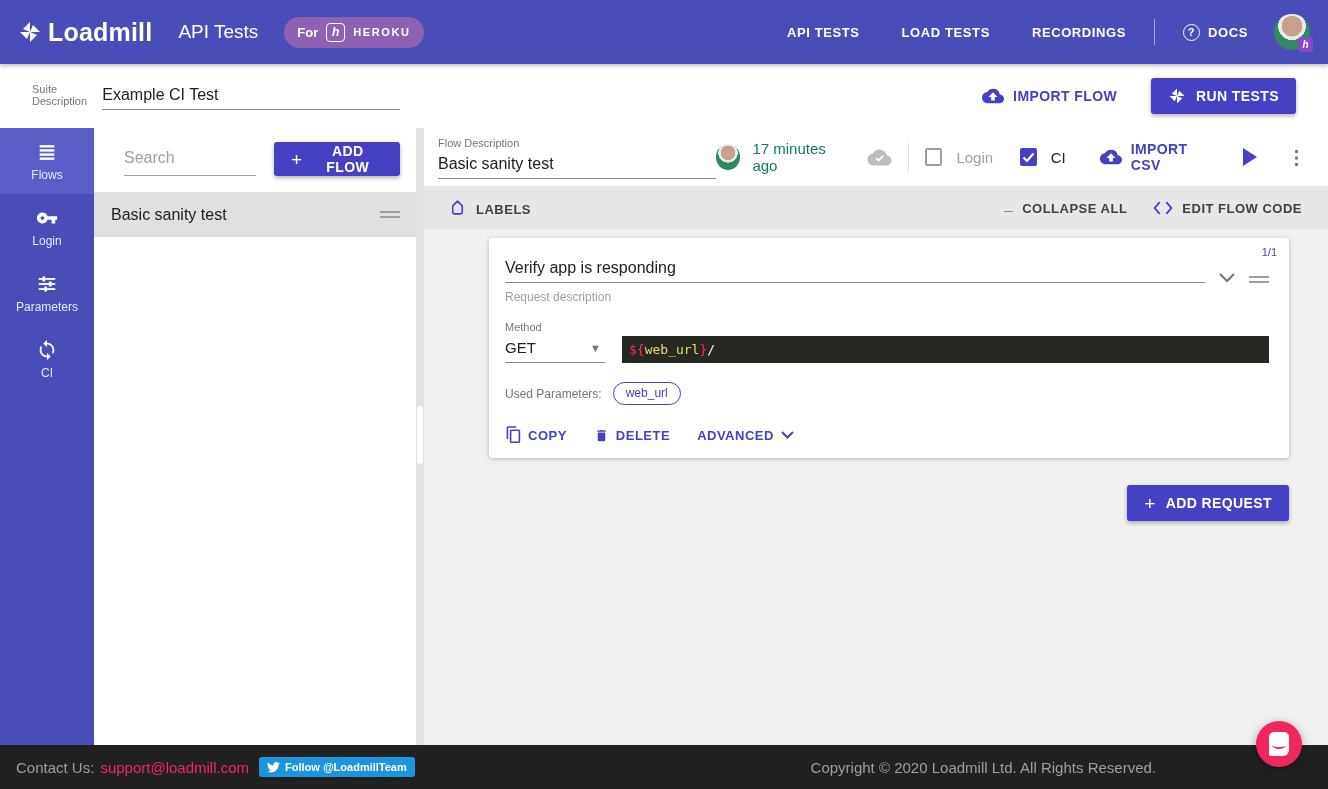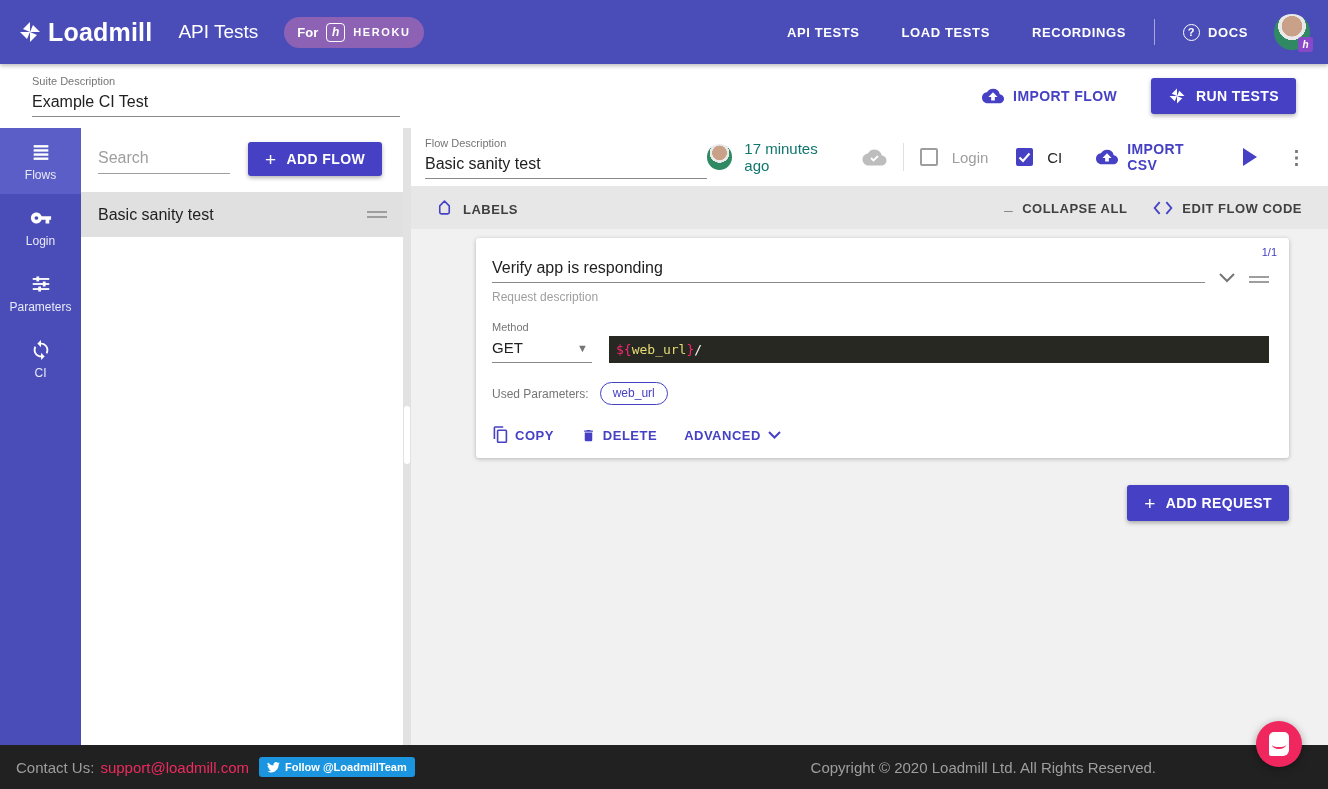--- a/index.html
+++ b/index.html
@@ -28,44 +28,44 @@
               display:flex; align-items:center; justify-content:center; font-size:11px; font-weight:bold; }
   .avatar-top { width:36px; height:36px; border-radius:50%; position:relative; cursor:pointer;
                 background:radial-gradient(circle at 50% 34%, #c9a188 0 34%, #e9e9e9 35% 46%, #2f8a63 47% 100%); }
   .avatar-mini-badge { position:absolute; right:-3px; bottom:-2px; width:15px; height:15px; background:#8948c8;
                        border-radius:3px; color:#fff; font-size:10px; font-weight:bold; font-style:italic;
                        display:flex; align-items:center; justify-content:center; }
 
   
   .suitebar { height:64px; background:#fff; display:flex; align-items:center; padding:0 20px 0 32px; position:relative; z-index:10; }
   .field-label { font-size:11px; color:#757575; }
-  .suite-field { width:368px; display:flex; flex-direction:column; gap:3px; }
+  .suite-field { width:368px; display:flex; flex-direction:row; gap:3px; }
   .line-input { border:none; border-bottom:1px solid #8a8a8a; background:transparent; font-size:16px;
                 color:#212121; padding:3px 0 5px 0; outline:none; width:100%; font-family:"Liberation Sans",sans-serif;}
   .suitebar-spacer { flex:1; }
   .txt-btn { display:flex; align-items:center; gap:9px; color:#4540c4; font-size:14px; font-weight:bold;
              letter-spacing:.4px; cursor:pointer; }
   .primary-btn { background:#4540c4; color:#fff; border:none; border-radius:3px; height:36px;
                  display:flex; align-items:center; gap:10px; padding:0 17px; font-size:14px; font-weight:bold;
                  letter-spacing:.4px; cursor:pointer; box-shadow:0 2px 4px rgba(0,0,0,.3);
                  font-family:"Liberation Sans",sans-serif;}
   .suitebar .txt-btn { margin-right:34px; }
   .suitebar .primary-btn { margin-right:12px; }
 
   
   .main { display:flex; height:617px; }
 
-  .sidenav { width:81px; background:#4a4db8; display:flex; flex-direction:column; }
+  .sidenav { width:94px; background:#4a4db8; display:flex; flex-direction:column; }
   .sidenav-item { height:66px; display:flex; flex-direction:column; align-items:center; justify-content:center;
                   gap:5px; color:#e8eaf6; cursor:pointer; }
   .sidenav-item.active { background:#5a5ec6; }
   .sidenav-item .lbl { font-size:12px; }
 
   .flowlist { width:322px; background:#fff; display:flex; flex-direction:column; box-shadow:1px 0 2px rgba(0,0,0,.08); }
-  .flowlist-top { display:flex; align-items:center; padding:14px 16px 16px 17px; gap:18px; }
+  .flowlist-top { display:flex; padding:14px 16px 16px 30px; gap:18px; }
   .search-input { border:none; border-bottom:1px solid #9e9e9e; font-size:16px; width:132px; outline:none;
                   padding:4px 0 6px 0; color:#212121; font-family:"Liberation Sans",sans-serif;}
   .search-input::placeholder { color:#9e9e9e; }
   .flow-row { height:45px; background:#e0e0e0; display:flex; align-items:center; padding:0 16px 0 17px;
               font-size:16px; cursor:pointer; }
   .flow-row .name { flex:1; }
   .drag-handle { width:20px; height:7px; border-top:2px solid #9e9e9e; border-bottom:2px solid #9e9e9e; }
 
   .scrollstrip { width:8px; background:#e2e2e2; position:relative; }
   .scroll-thumb { position:absolute; left:1px; top:278px; width:6px; height:58px; background:#fff; border-radius:3px; }

